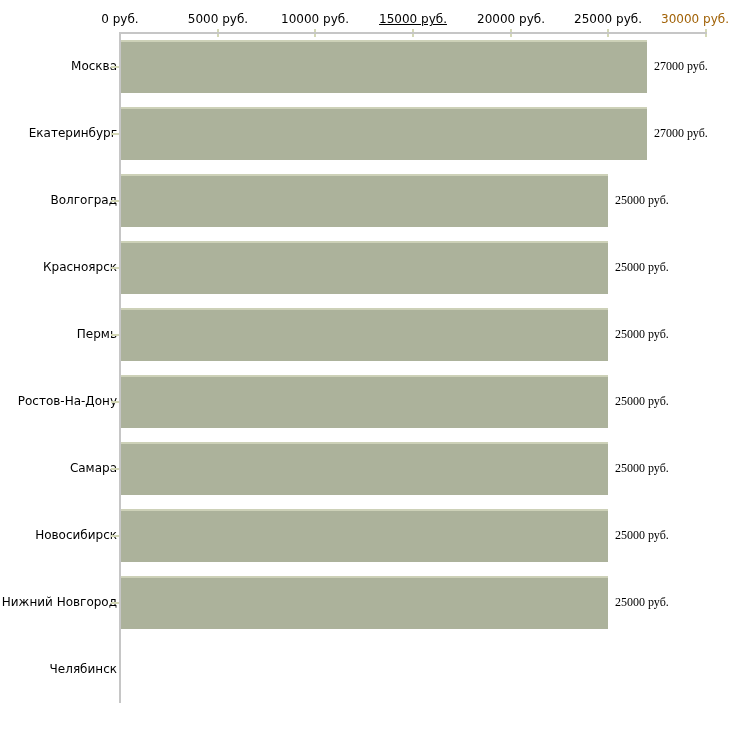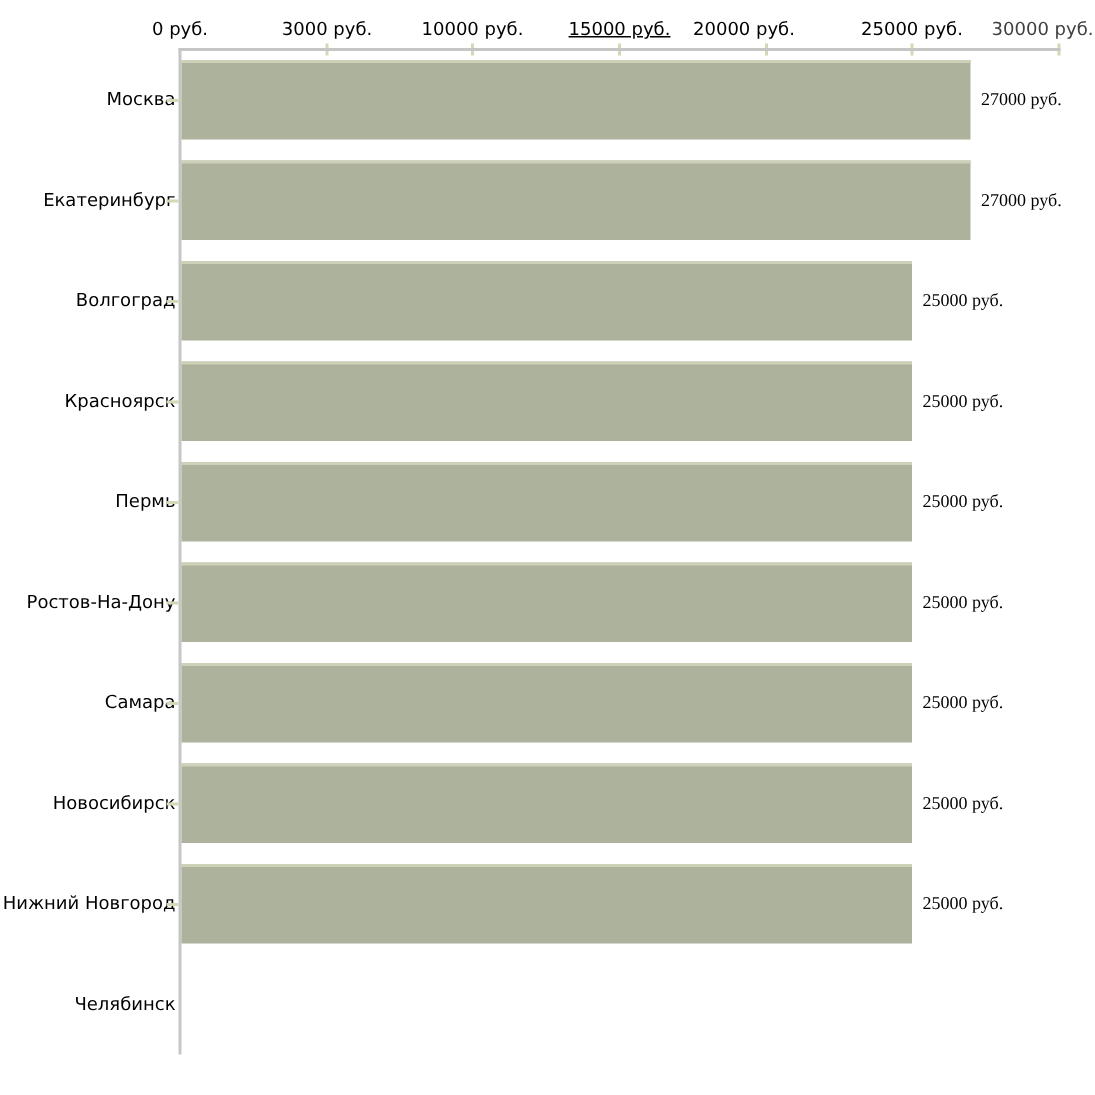--- a/index.html
+++ b/index.html
@@ -108,31 +108,31 @@
     text-align: right;
     white-space: nowrap;
   }
 </style>
 </head>
 <body>
 
 <div class="chart">
   <div class="xaxis-labels">
       <span class="xtick-label" style="left: 120px; color: rgb(0, 0, 0);">0 руб.</span>
-      <span class="xtick-label" style="left: 218px; color: rgb(0, 0, 0);">3000 руб.</span>
+      <span class="xtick-label" style="left: 218px; color: rgb(0, 0, 0);">5000 руб.</span>
       <div class="xtick-mark" style="left: 217px; background: rgb(212, 216, 182);"></div>
       <span class="xtick-label" style="left: 315px; color: rgb(0, 0, 0);">10000 руб.</span>
       <div class="xtick-mark" style="left: 314px; background: rgb(212, 216, 182);"></div>
       <span class="xtick-label" style="left: 413px; color: rgb(0, 0, 0); text-decoration: underline;">15000 руб.</span>
       <div class="xtick-mark" style="left: 412px; background: rgb(212, 216, 182);"></div>
-      <span class="xtick-label" style="left: 496px; color: rgb(0, 0, 0);">20000 руб.</span>
+      <span class="xtick-label" style="left: 511px; color: rgb(0, 0, 0);">20000 руб.</span>
       <div class="xtick-mark" style="left: 510px; background: rgb(212, 216, 182);"></div>
       <span class="xtick-label" style="left: 608px; color: rgb(0, 0, 0);">25000 руб.</span>
       <div class="xtick-mark" style="left: 607px; background: rgb(212, 216, 182);"></div>
-      <span class="xtick-label flush-right" style="left: 706px; color: #404040;">30000 руб.</span>
+      <span class="xtick-label flush-right" style="left: 706px; color: #a16207;">30000 руб.</span>
       <div class="xtick-mark" style="left: 705px; background: rgb(212, 216, 182);"></div>
     </div>
   <div class="axis-line-h" style="background: rgb(198, 198, 198);"></div>
   <div class="axis-line-v" style="background: rgb(198, 198, 198);"></div>
   <div class="ylabels">
       <div class="ylabel" style="color: rgb(0, 0, 0);">Москва</div>
       <div class="ylabel" style="color: rgb(0, 0, 0);">Екатеринбург</div>
       <div class="ylabel" style="color: rgb(0, 0, 0);">Волгоград</div>
       <div class="ylabel" style="color: rgb(0, 0, 0);">Красноярск</div>
       <div class="ylabel" style="color: rgb(0, 0, 0);">Пермь</div>

